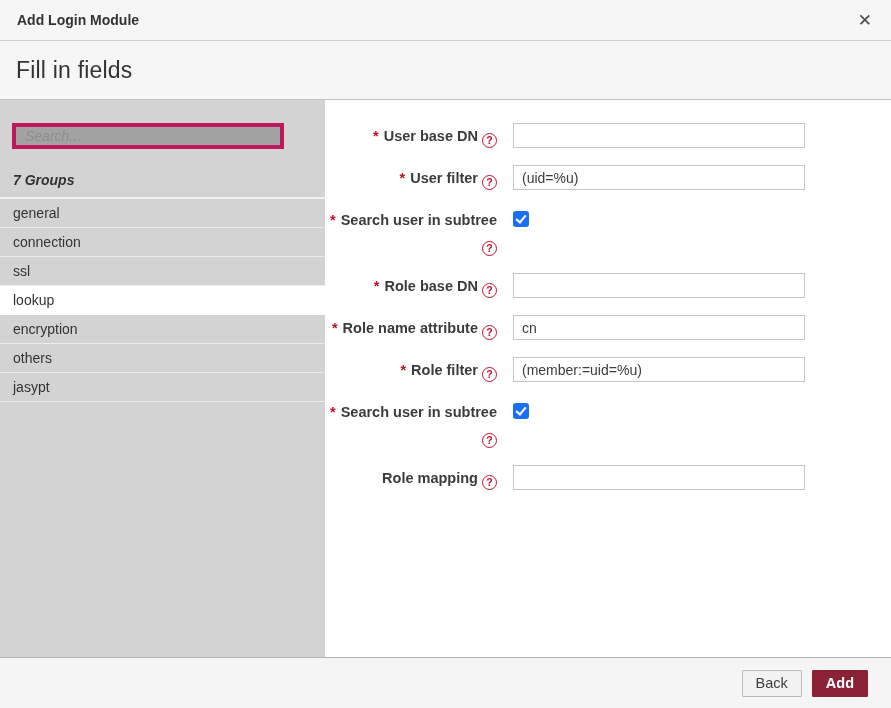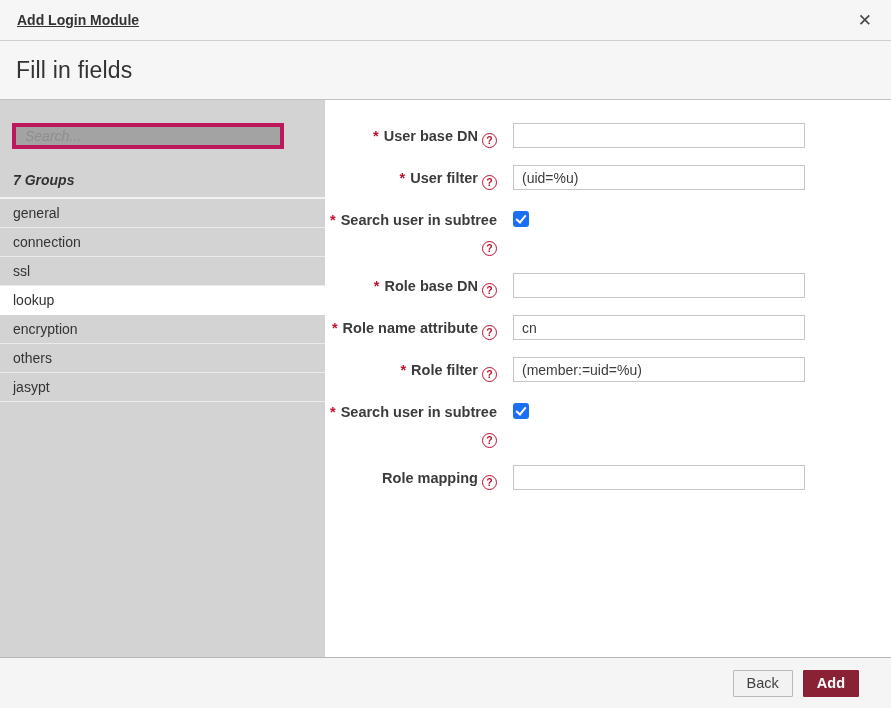--- a/index.html
+++ b/index.html
@@ -25,21 +25,21 @@
     overflow:hidden;
   }
   
   .dlg-header{
     height:41px;flex:0 0 41px;
     background:var(--band-bg);
     border-bottom:1px solid #cfcfcf;
     display:flex;align-items:center;justify-content:space-between;
     padding:0 17px;
   }
-  .dlg-title{font-size:14px;font-weight:700;color:#333;text-decoration:underline;}
+  .dlg-title{font-size:14px;font-weight:700;color:#333;}
   .close-x{
     font-size:17px;color:#4a4a4a;font-weight:700;
     cursor:pointer;line-height:1;padding:2px;
   }
   
   .dlg-subheader{
     height:59px;flex:0 0 59px;
     background:var(--band-bg);
     border-bottom:1px solid #c3c3c3;
     display:flex;align-items:center;
@@ -133,21 +133,21 @@
     left:5px;top:2px;width:4px;height:8px;
     border:solid #fff;border-width:0 2px 2px 0;
     transform:rotate(40deg);
   }
   
   .dlg-footer{
     flex:0 0 51px;height:51px;
     background:var(--footer-bg);
     border-top:1px solid #b5b5b5;
     display:flex;align-items:center;justify-content:flex-end;
-    padding-right:32px;gap:10px;
+    padding-right:23px;gap:10px;
   }
   .btn{
     font-family:inherit;font-size:14.5px;
     height:27px;padding:0 13px;
     cursor:pointer;border-radius:1px;
   }
   .btn-back{
     background:#f2f2f2;border:1px solid #b9b9b9;color:#3f3f3f;
   }
   .btn-add{

